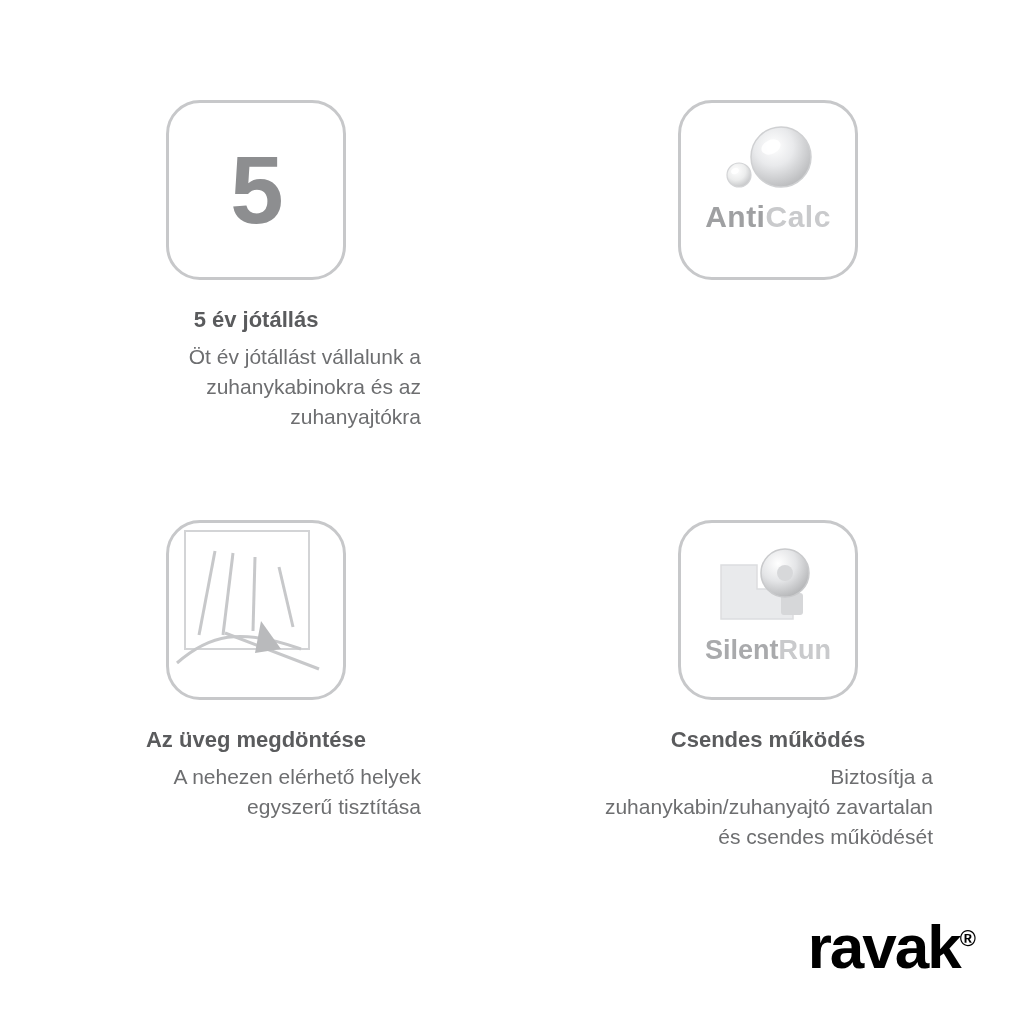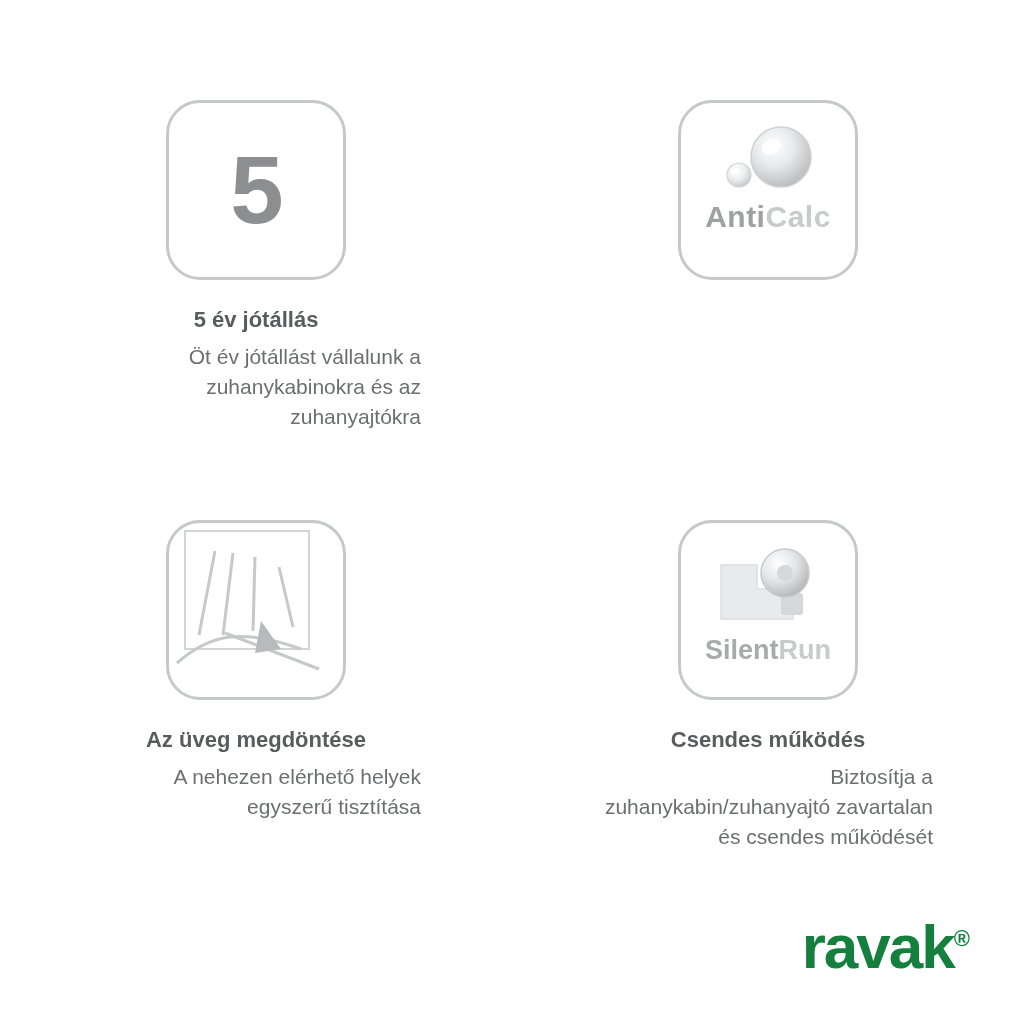--- a/index.html
+++ b/index.html
@@ -74,25 +74,25 @@
   .feature-desc {
     margin-top: 8px;
     font-size: 21px;
     color: #6d6e70;
     text-align: right;
     line-height: 1.45;
     max-width: 330px;
   }
   .logo {
     position: absolute;
-    right: 54px;
+    right: 48px;
     bottom: 46px;
     font-size: 62px;
     font-weight: bold;
-    color: #15803d;
+    color: #000000;
     letter-spacing: -2px;
     line-height: 1;
   }
   .logo .reg {
     font-size: 22px;
     vertical-align: super;
     letter-spacing: 0;
   }
   .label-text {
     font-size: 30px;

